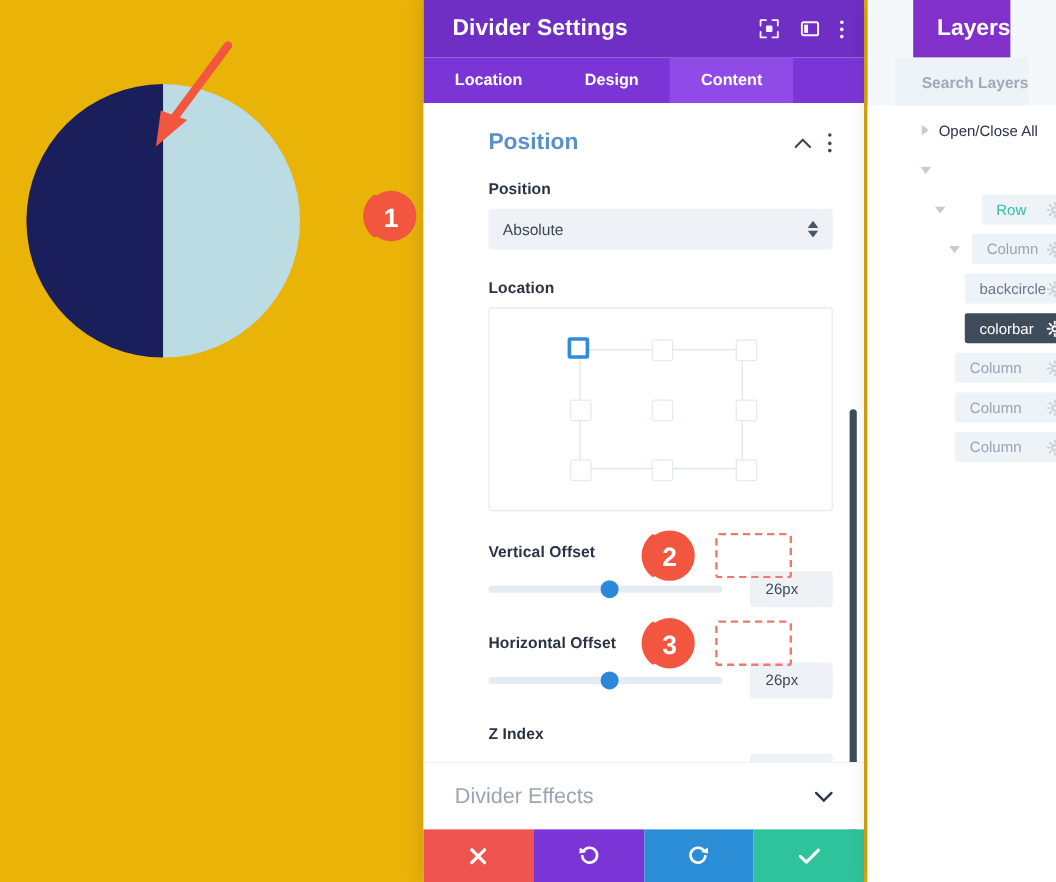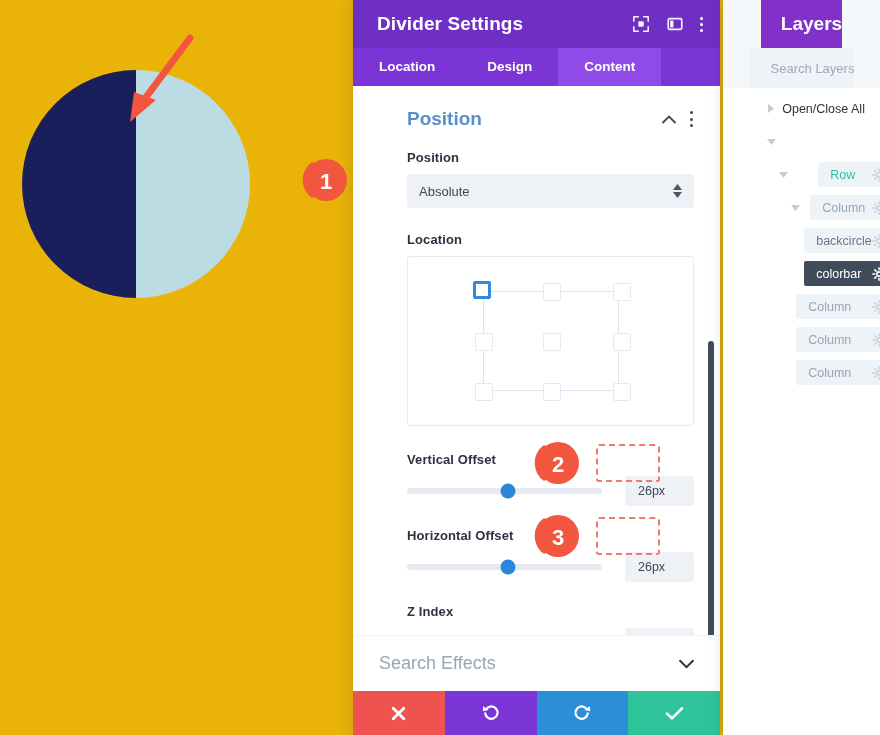--- a/index.html
+++ b/index.html
@@ -121,21 +121,21 @@
   #layers {
     position: absolute; left: 723px; top: 0; width: 157px; height: 735px;
     background: #f4f8fb; box-shadow: 0 0 14px rgba(20,30,60,.15);
     display: flex; flex-direction: column; overflow: hidden; align-items: center;
   }
   #layers-header { height: 48px; flex:0 0 48px; display:flex; align-items:center; padding-left:20px; }
   #layers-title { color:#fff; font-size:19px; font-weight:bold; }
   #layers-search {
     height: 40px; flex:0 0 40px; display:flex; align-items:center;
     padding-left: 22px; font-size: 13px; color:#9fa9b8;
-    background: #eef3f8; cursor: text;
+    background: #eef3f8; cursor: text; font-weight: bold;
   }
   #layers-list { flex: 1 1 auto; padding-top: 8px; background:#fff;padding-left:41px; }
 
   .layer-row {
     height: 25px; display: flex; align-items: center;
     font-size: 12.5px; margin-bottom: 8px; position: relative; cursor: pointer;
   }
   .layer-caret { width: 14px; flex:0 0 14px; display:flex; align-items:center; justify-content:center; }
   .layer-chip {
     flex: 1 1 auto; height: 25px; display:flex; align-items:center;
@@ -258,21 +258,21 @@
           <div class="num-box placeholder" style="width:82px; margin-left:23px;">
             <span>0</span>
           </div>
         </div>
 
       </div>
 
       <div id="panel-scrollbar"></div>
 
       <div id="scroll-effects">
-        <span id="se-title">Search Effects</span>
+        <span id="se-title">Divider Effects</span>
         <svg style="margin-left:auto;width:15px;height:10px;" viewBox="0 0 14 9">
           <path d="M1 1.5L7 7.5L13 1.5" stroke="#2b3242" stroke-width="1.8" fill="none" stroke-linecap="round"></path>
         </svg>
       </div>
     </div>
 
     <div id="modal-footer">
       <div class="foot-btn" id="btn-cancel" style="background: rgb(239, 83, 80);">
         <svg width="17" height="17" viewBox="0 0 16 16">
           <path d="M3 3L13 13M13 3L3 13" stroke="#fff" stroke-width="2.6" stroke-linecap="round"></path>

